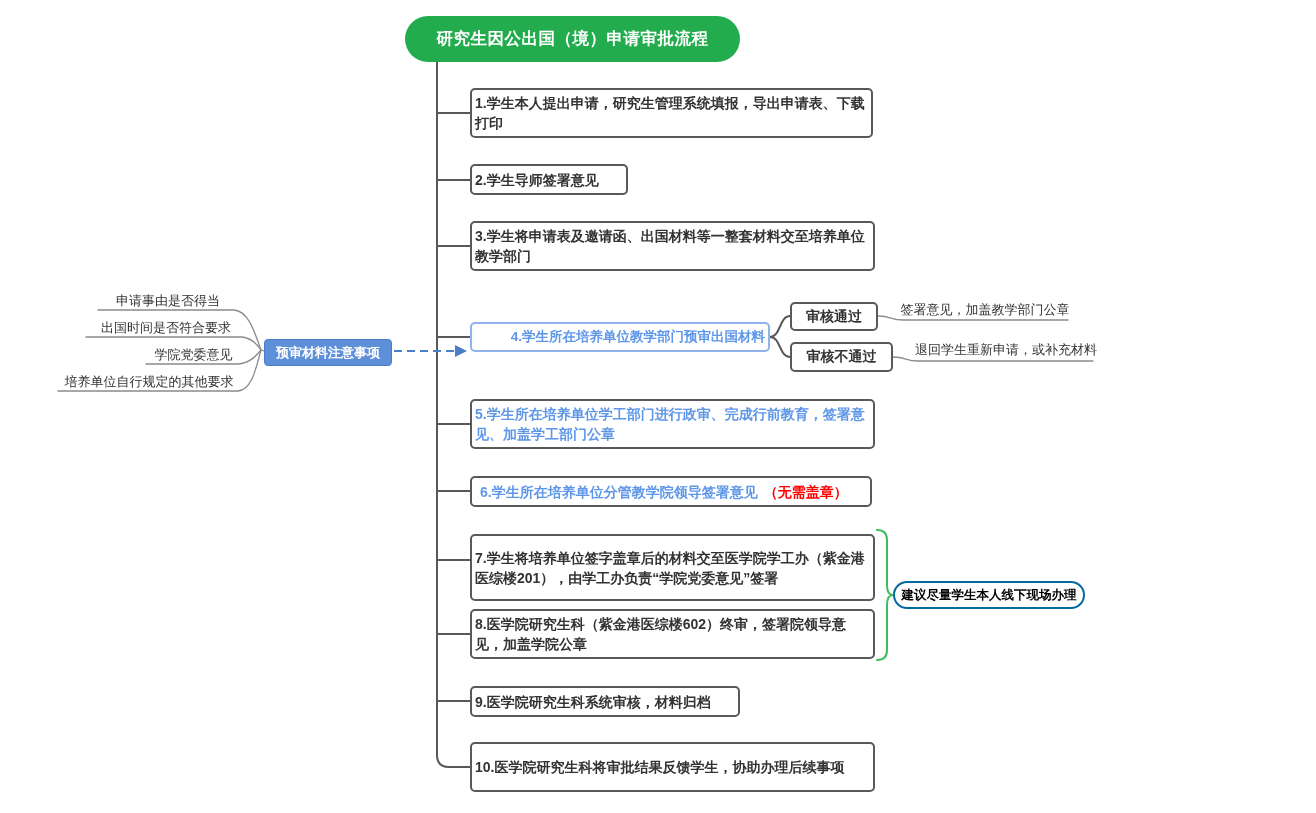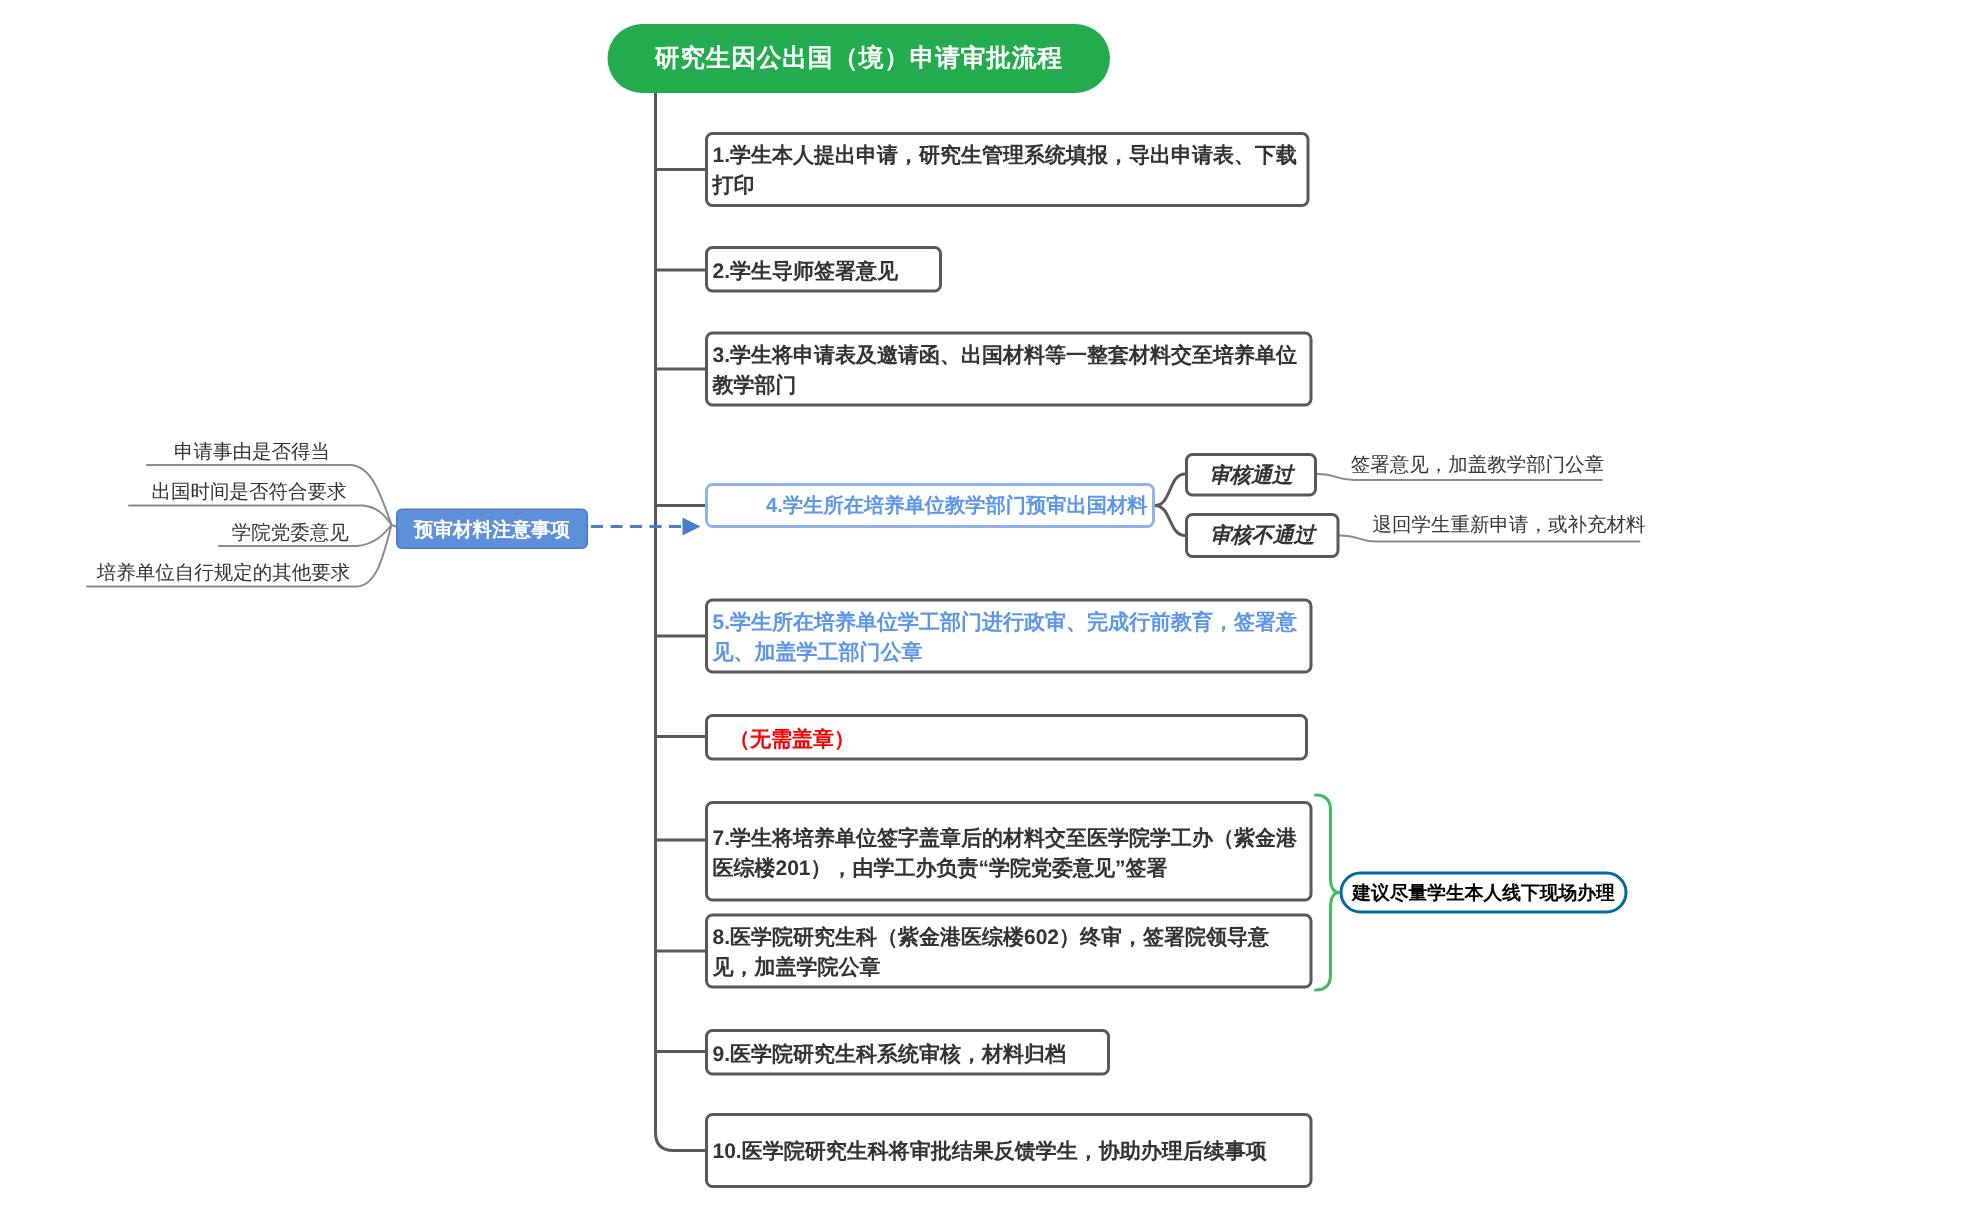--- a/index.html
+++ b/index.html
@@ -30,21 +30,21 @@
   .b6{left:470px;top:476px;width:402px;height:31px;white-space:nowrap;padding:4px 8px;}
   .b6 .blue{color:#5E97E8;}
   .b6 .red{color:#FF0000;margin-left:6px;}
   .b7{left:470px;top:534px;width:405px;height:67px;}
   .b8{left:470px;top:609px;width:405px;height:50px;}
   .b9{left:470px;top:686px;width:270px;height:31px;}
   .b10{left:470px;top:742px;width:405px;height:50px;}
   
   .review-box{
     background:#fff;border:2px solid #595959;border-radius:5px;
-    font-size:14px;font-weight:bold;color:#333;display:flex;align-items:center;justify-content:center;font-style:italic;
+    font-size:14px;font-weight:bold;color:#333;display:flex;align-items:center;justify-content:center;
   }
   .rp{left:790px;top:302px;width:88px;height:29px;}
   .rf{left:790px;top:342px;width:103px;height:30px;}
   
   .line-text{font-size:13px;color:#333333;text-align:center;white-space:nowrap;}
   .r1{left:900px;top:301px;width:170px;}
   .r2{left:915px;top:341px;width:180px;}
   .i1{left:98px;top:292px;width:140px;}
   .i2{left:86px;top:319px;width:160px;}
   .i3{left:146px;top:346px;width:95px;}
@@ -114,20 +114,21 @@
 <div class="abs node b3">
   <span>3.学生将申请表及邀请函、出国材料等一整套材料交至培养单位教学部门</span>
 </div>
 <div class="abs node b4">
   <span>4.学生所在培养单位教学部门预审出国材料</span>
 </div>
 <div class="abs node b5">
   <span>5.学生所在培养单位学工部门进行政审、完成行前教育，签署意见、加盖学工部门公章</span>
 </div>
 <div class="abs node b6">
+  <span class="blue">6.学生所在培养单位分管教学院领导签署意见</span>
   <span class="red">（无需盖章）</span>
 </div>
 <div class="abs node b7">
   <span>7.学生将培养单位签字盖章后的材料交至医学院学工办（紫金港医综楼201），由学工办负责“学院党委意见”签署</span>
 </div>
 <div class="abs node b8">
   <span>8.医学院研究生科（紫金港医综楼602）终审，签署院领导意见，加盖学院公章</span>
 </div>
 <div class="abs node b9">
   <span>9.医学院研究生科系统审核，材料归档</span>

